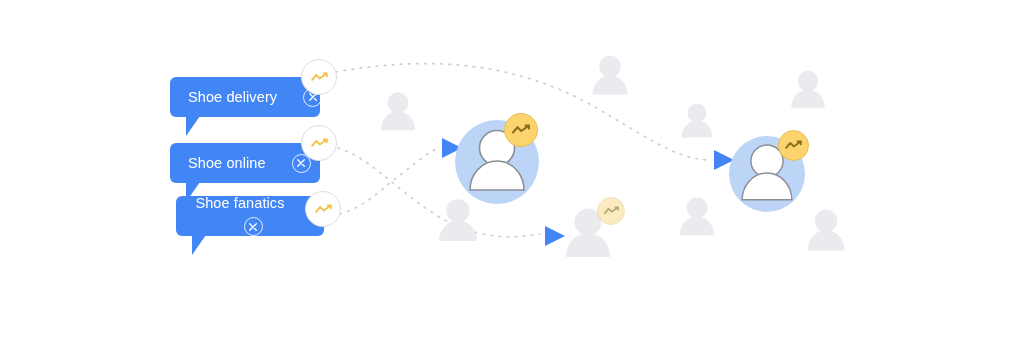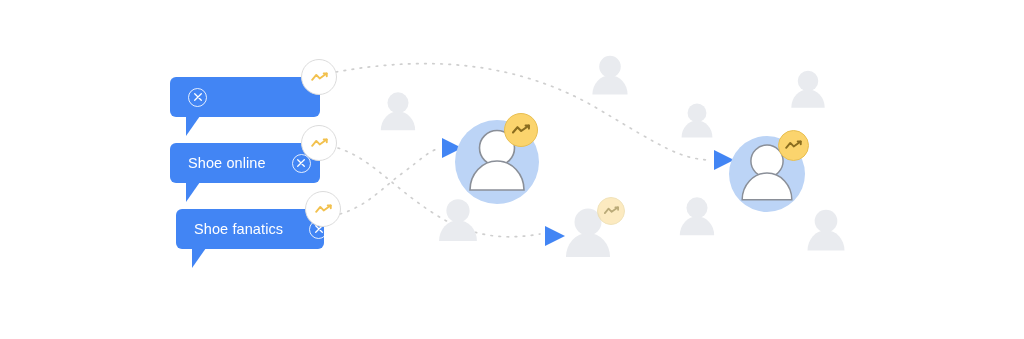--- a/index.html
+++ b/index.html
@@ -199,39 +199,40 @@
   </div>
 
   <div class="wave-badge-yellow ghost" style="left:597px; top:197px; width:28px; height:28px;">
     <svg width="15" height="10" viewBox="0 0 18 12">
       <path d="M1 8.5 L5.5 3.2 L9.2 7 L16.8 1.6" fill="none" stroke="#a08a45" stroke-width="2.1" stroke-linecap="round" stroke-linejoin="round"></path>
       <path d="M13.6 1.6 L16.9 1.6 L16.9 4.6" fill="none" stroke="#a08a45" stroke-width="2.1" stroke-linecap="round" stroke-linejoin="round"></path>
     </svg>
   </div>
 
   <div class="chip" style="left:170px; top:77px; width:150px;">
+    <span class="chip-label">Shoe delivery</span>
     <span class="chip-close">
       <svg width="9" height="9" viewBox="0 0 9 9">
         <path d="M1.2 1.2 L7.8 7.8 M7.8 1.2 L1.2 7.8" stroke="#ffffff" stroke-width="1.3" stroke-linecap="round"></path>
       </svg>
     </span>
     <span class="chip-tail"></span>
   </div>
 
   <div class="chip" style="left:170px; top:143px; width:150px;">
     <span class="chip-label">Shoe online</span>
     <span class="chip-close">
       <svg width="9" height="9" viewBox="0 0 9 9">
         <path d="M1.2 1.2 L7.8 7.8 M7.8 1.2 L1.2 7.8" stroke="#ffffff" stroke-width="1.3" stroke-linecap="round"></path>
       </svg>
     </span>
     <span class="chip-tail"></span>
   </div>
 
-  <div class="chip" style="left:176px; top:209px; width:148px;">
+  <div class="chip" style="left:176px; top:196px; width:148px;flex-direction:column;">
     <span class="chip-label">Shoe fanatics</span>
     <span class="chip-close">
       <svg width="9" height="9" viewBox="0 0 9 9">
         <path d="M1.2 1.2 L7.8 7.8 M7.8 1.2 L1.2 7.8" stroke="#ffffff" stroke-width="1.3" stroke-linecap="round"></path>
       </svg>
     </span>
     <span class="chip-tail"></span>
   </div>
 
   <div class="chip-badge chip-badge-1">

